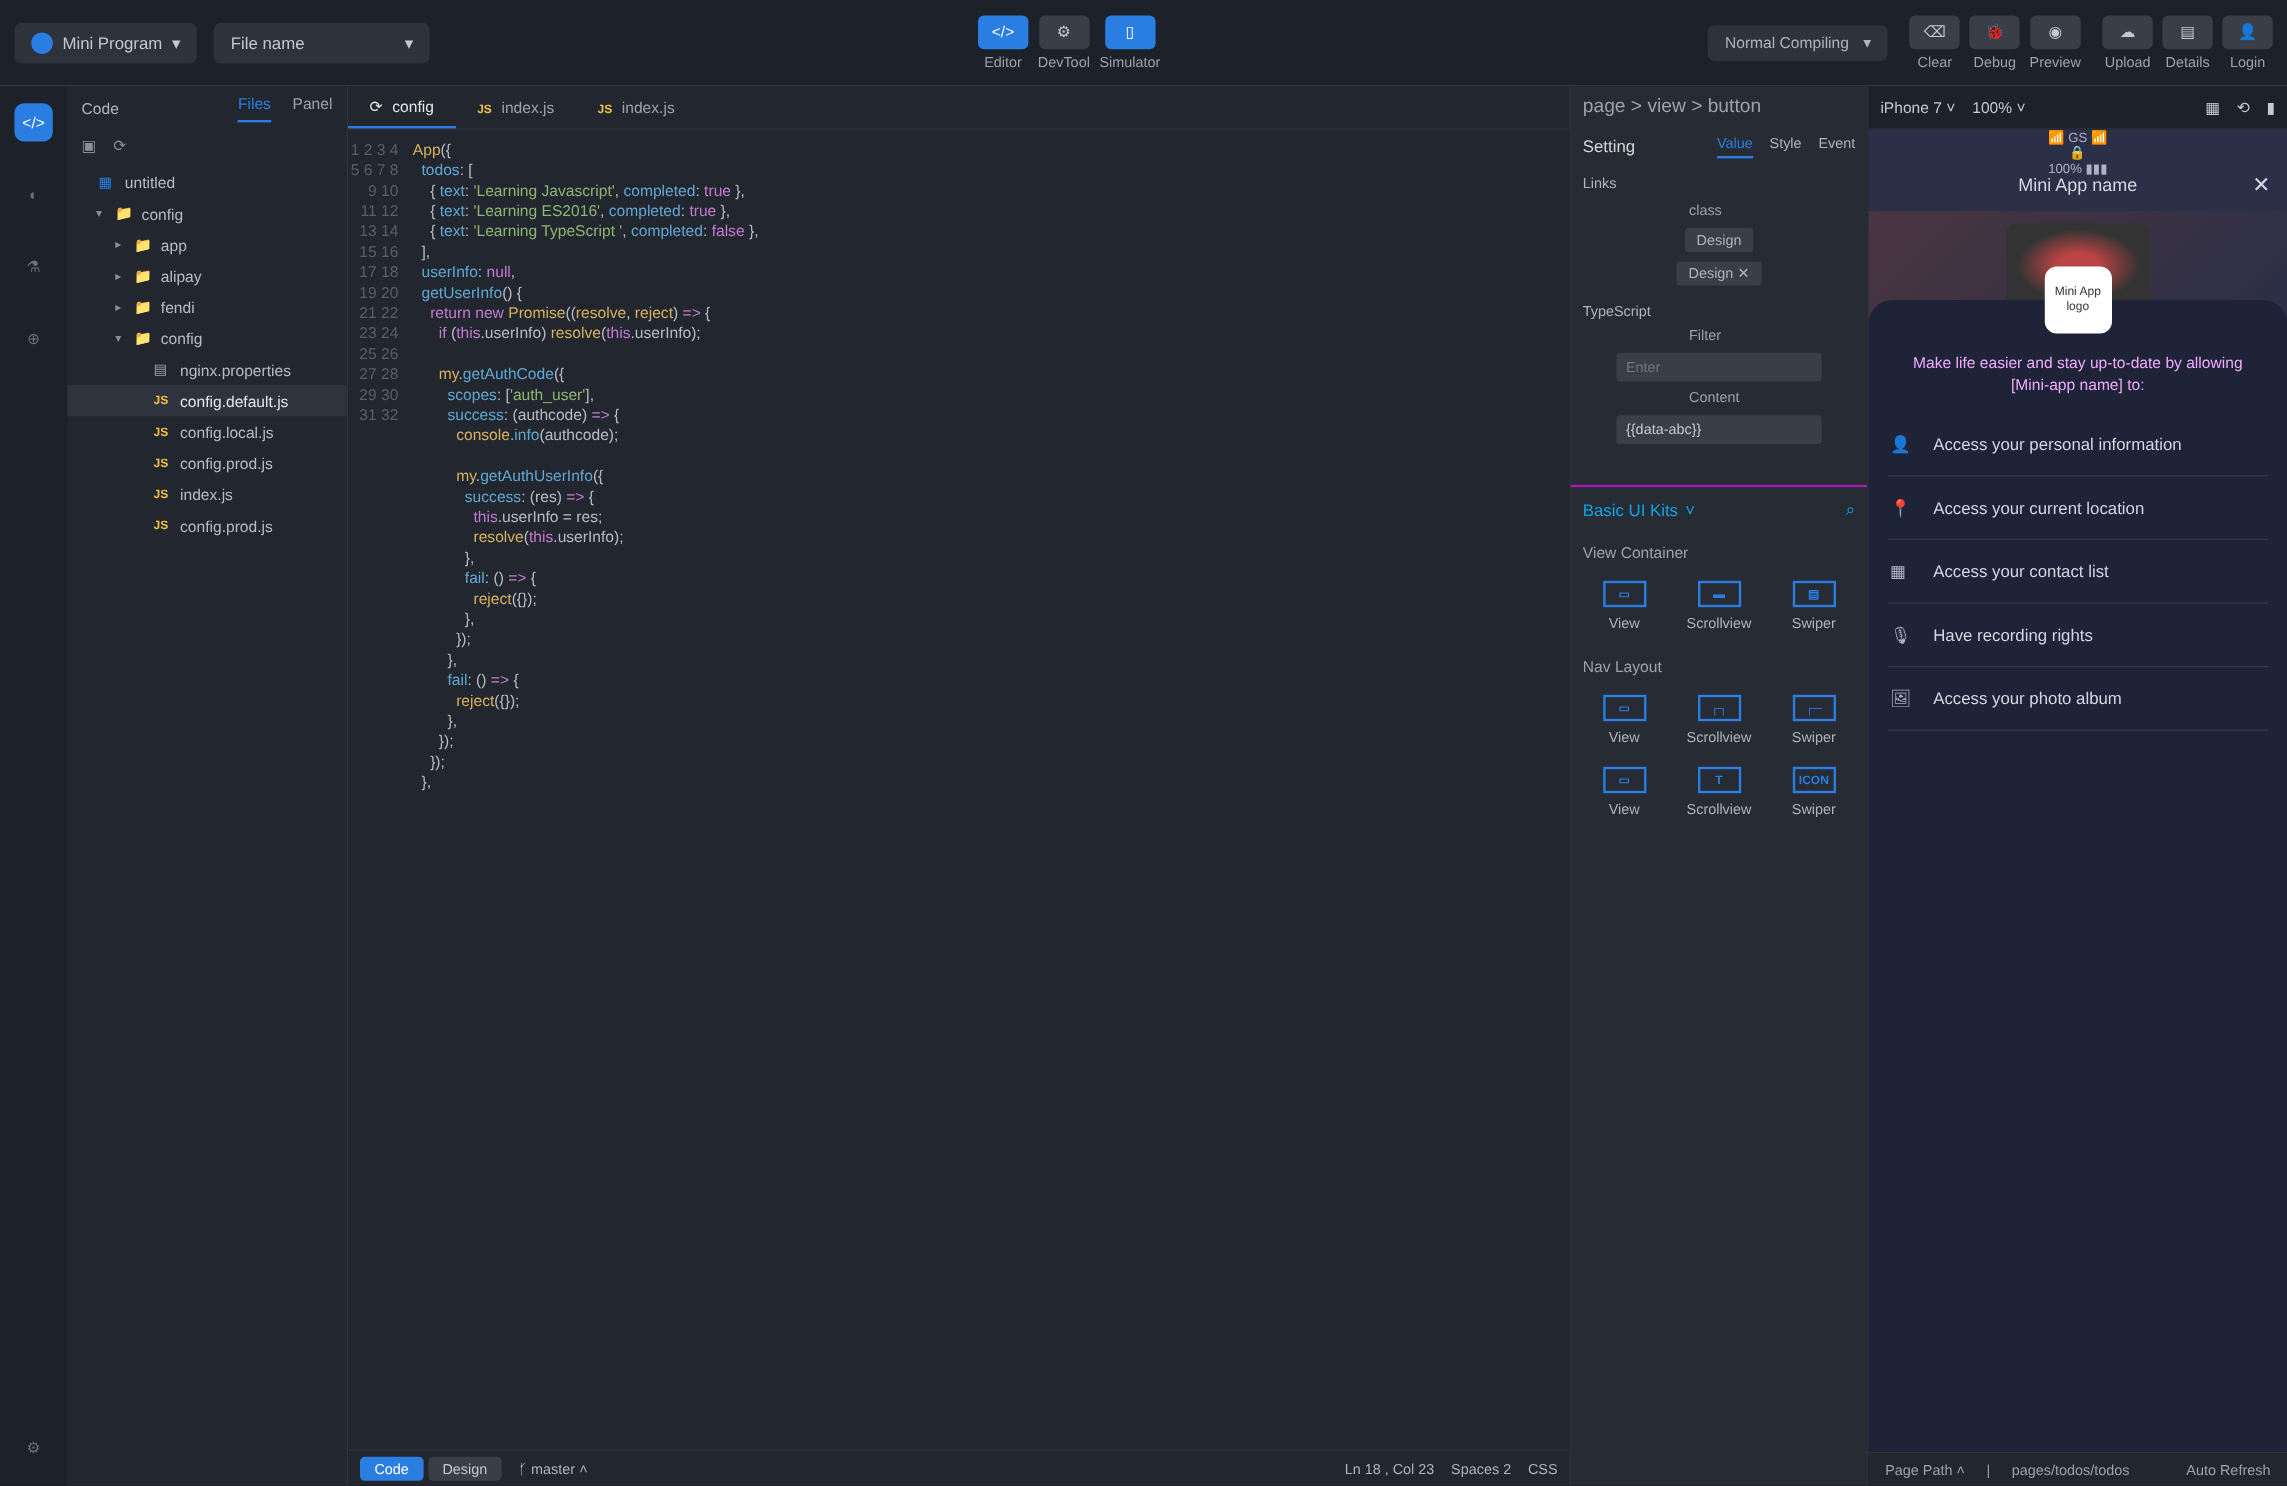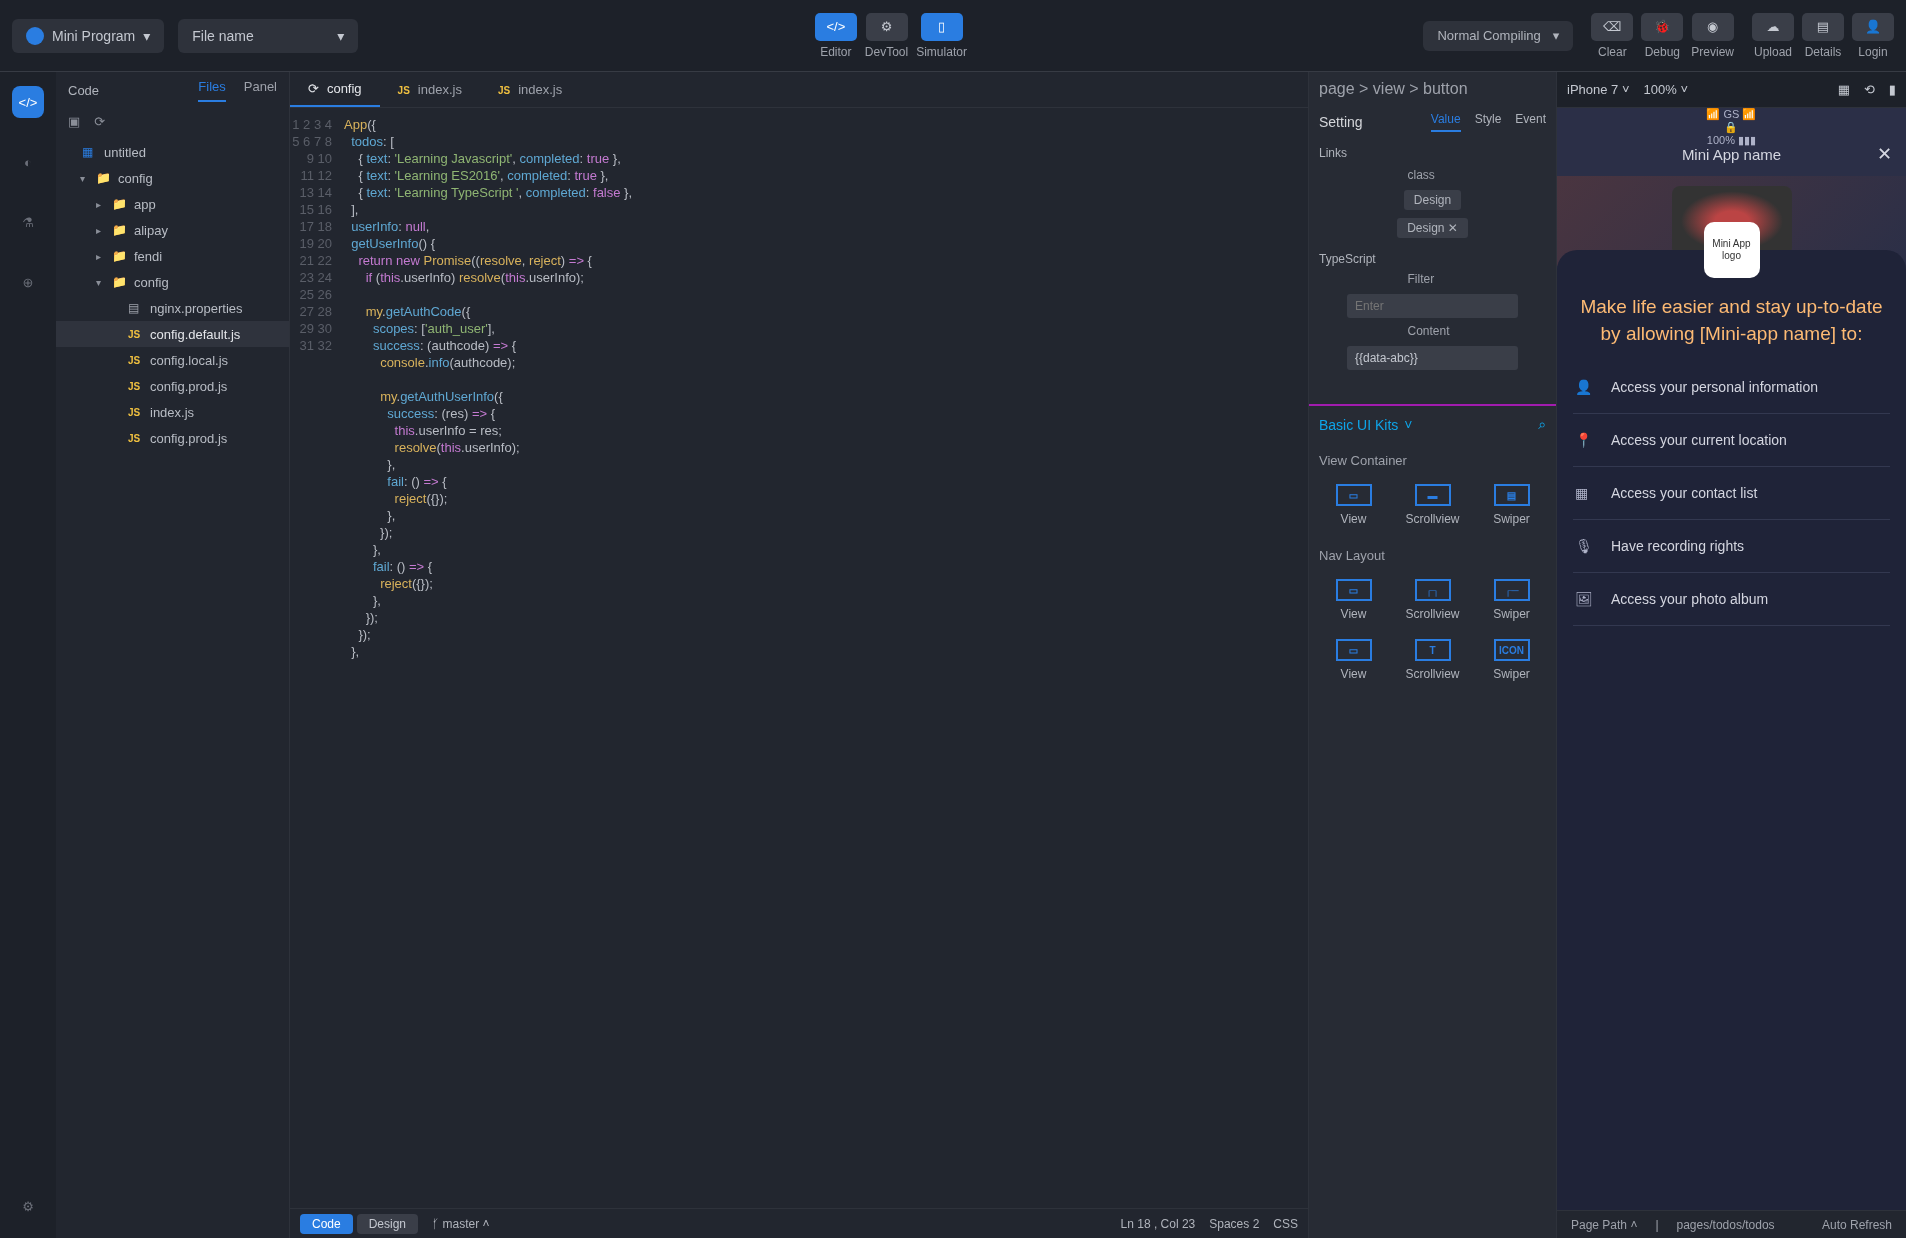--- a/index.html
+++ b/index.html
@@ -100,21 +100,21 @@
 .sim-top { height: 36px; display: flex; align-items: center; padding: 0 10px; gap: 14px; font-size: 13px; color: #c4c8d0; border-bottom: 1px solid #2e323b; }
 .sim-top .spacer { flex: 1; }
 .device { flex: 1; background: #2b2f47; display: flex; flex-direction: column; position: relative; overflow: hidden; }
 .dev-status { height: 24px; display: flex; align-items: center; justify-content: space-between; padding: 0 10px; font-size: 11px; color: #aeb2c8; flex-direction: column; }
 .dev-titlebar { height: 44px; display: flex; align-items: center; justify-content: center; color: #d4d6e0; font-size: 15px; position: relative; }
 .dev-close { position: absolute; right: 14px; font-size: 18px; color: #d4d6e0; }
 .dev-hero { height: 90px; background: linear-gradient(135deg, #4a3540, #2b2f47); display: flex; align-items: center; justify-content: center; }
 .dev-hero-img { width: 120px; height: 70px; background: radial-gradient(ellipse, #b44 20%, #333 60%); border-radius: 8px; }
 .dev-sheet { flex: 1; background: #1f2338; border-radius: 20px 20px 0 0; margin-top: -16px; padding: 0 16px 10px; display: flex; flex-direction: column; }
 .dev-logo { width: 56px; height: 56px; background: #fff; border-radius: 10px; margin: -28px auto 12px; display: flex; align-items: center; justify-content: center; text-align: center; font-size: 10px; color: #333; line-height: 1.2; font-weight: 500; }
-.dev-prompt { text-align: center; color: #fdba74; font-size: 19px; line-height: 1.4; padding: 4px 6px 14px; }
+.dev-prompt { text-align: center; color: #f0abfc; font-size: 13px; line-height: 1.4; padding: 4px 6px 14px; }
 .perm { display: flex; align-items: center; gap: 16px; padding: 18px 2px; border-bottom: 1px solid #333850; color: #d4d6e0; font-size: 14px; }
 .perm-icon { width: 20px; color: #aeb2c8; }
 
 
 .statusbar { height: 28px; display: flex; align-items: center; padding: 0 14px; font-size: 12px; color: #9ea2ab; gap: 18px; border-top: 1px solid #2e323b; background: #22262f; }
 .statusbar .right { margin-left: auto; display: flex; gap: 18px; }
 </style>
 </head>
 <body>
 

